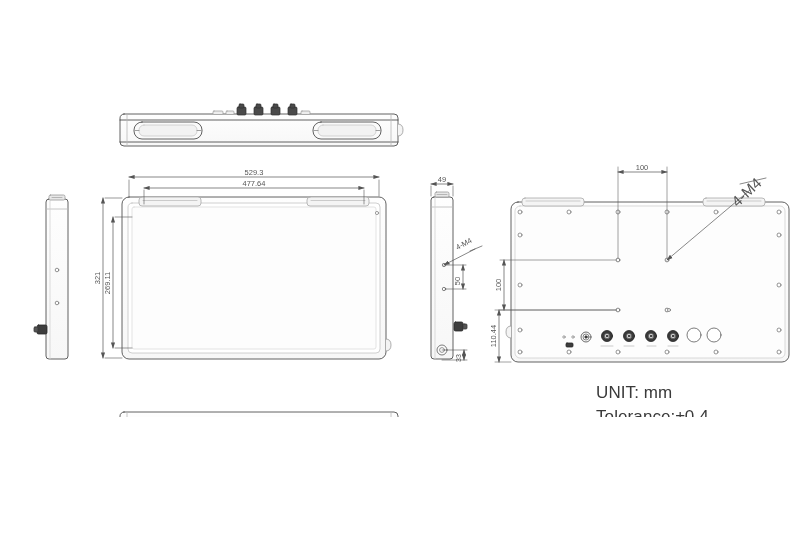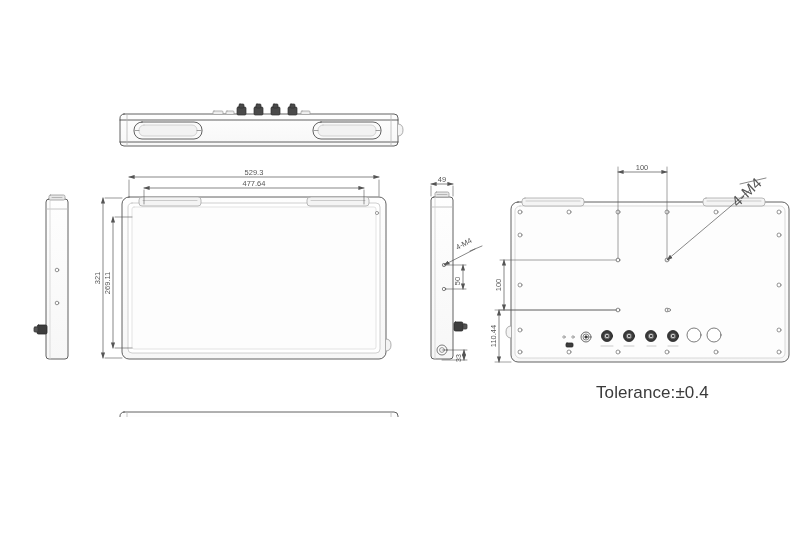--- a/index.html
+++ b/index.html
@@ -317,16 +317,17 @@
     <text x="0" y="0" font-size="7.5" transform="translate(457,246) rotate(-28)">4-M4</text>
 
     <text x="634" y="170" font-size="7.5">100</text>
     <text x="0" y="0" font-size="7.5" transform="translate(493,285) rotate(-90)">100</text>
     <text x="0" y="0" font-size="7.5" transform="translate(488,336) rotate(-90)">110.44</text>
     <text x="0" y="0" font-size="15" transform="translate(742,196) rotate(-43)">4-M4</text>
   </g>
 </svg>
 
 <div class="notes">
+  <div>UNIT: mm</div>
   <div>Tolerance:±0.4</div>
 </div>
 
 </div>
 
 </body></html>

